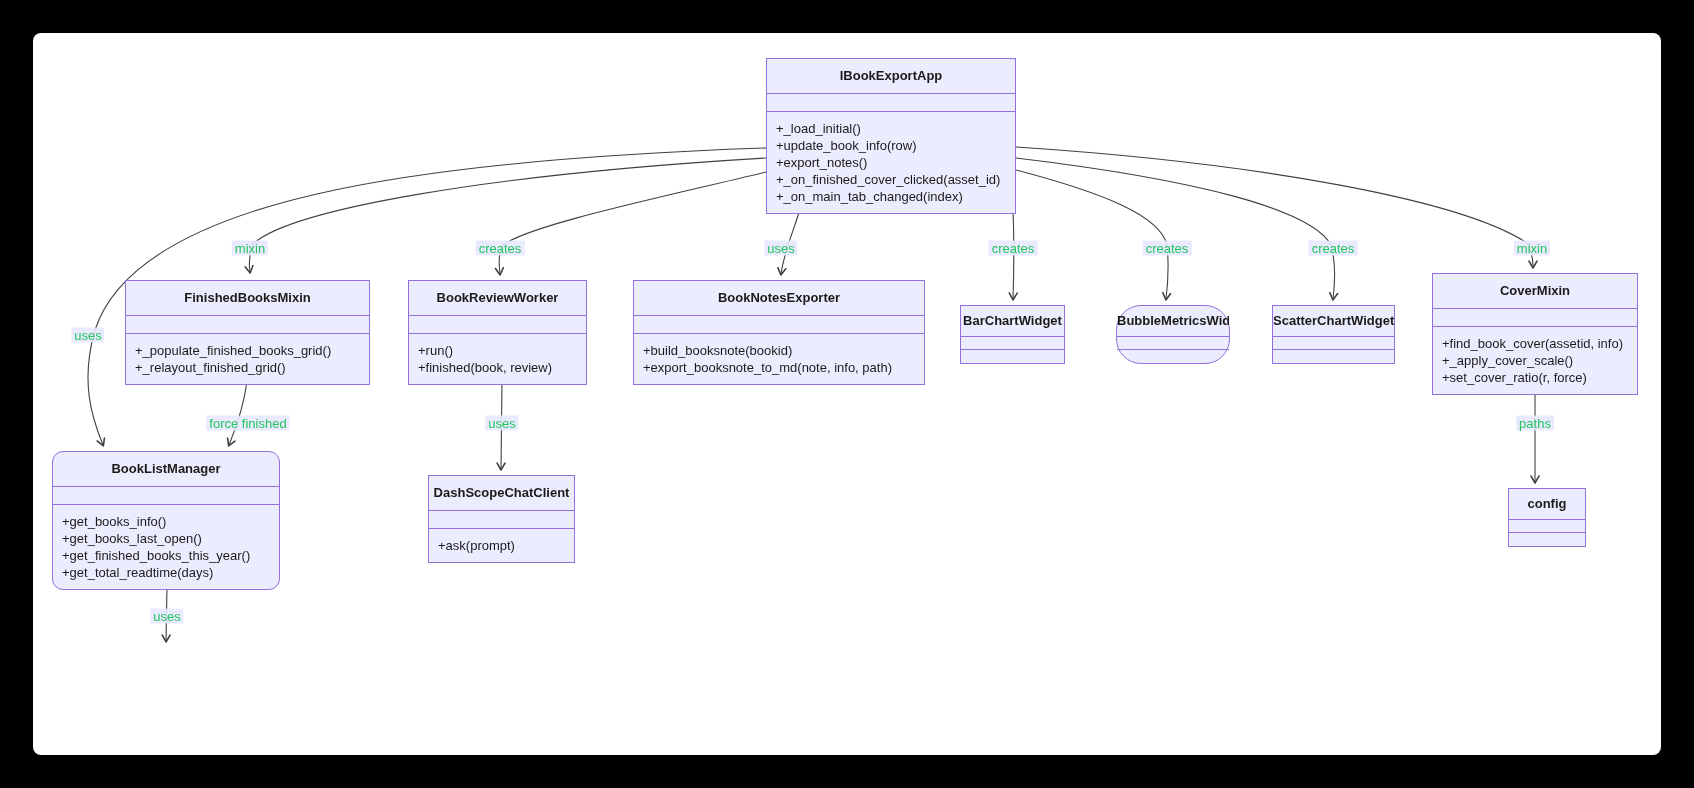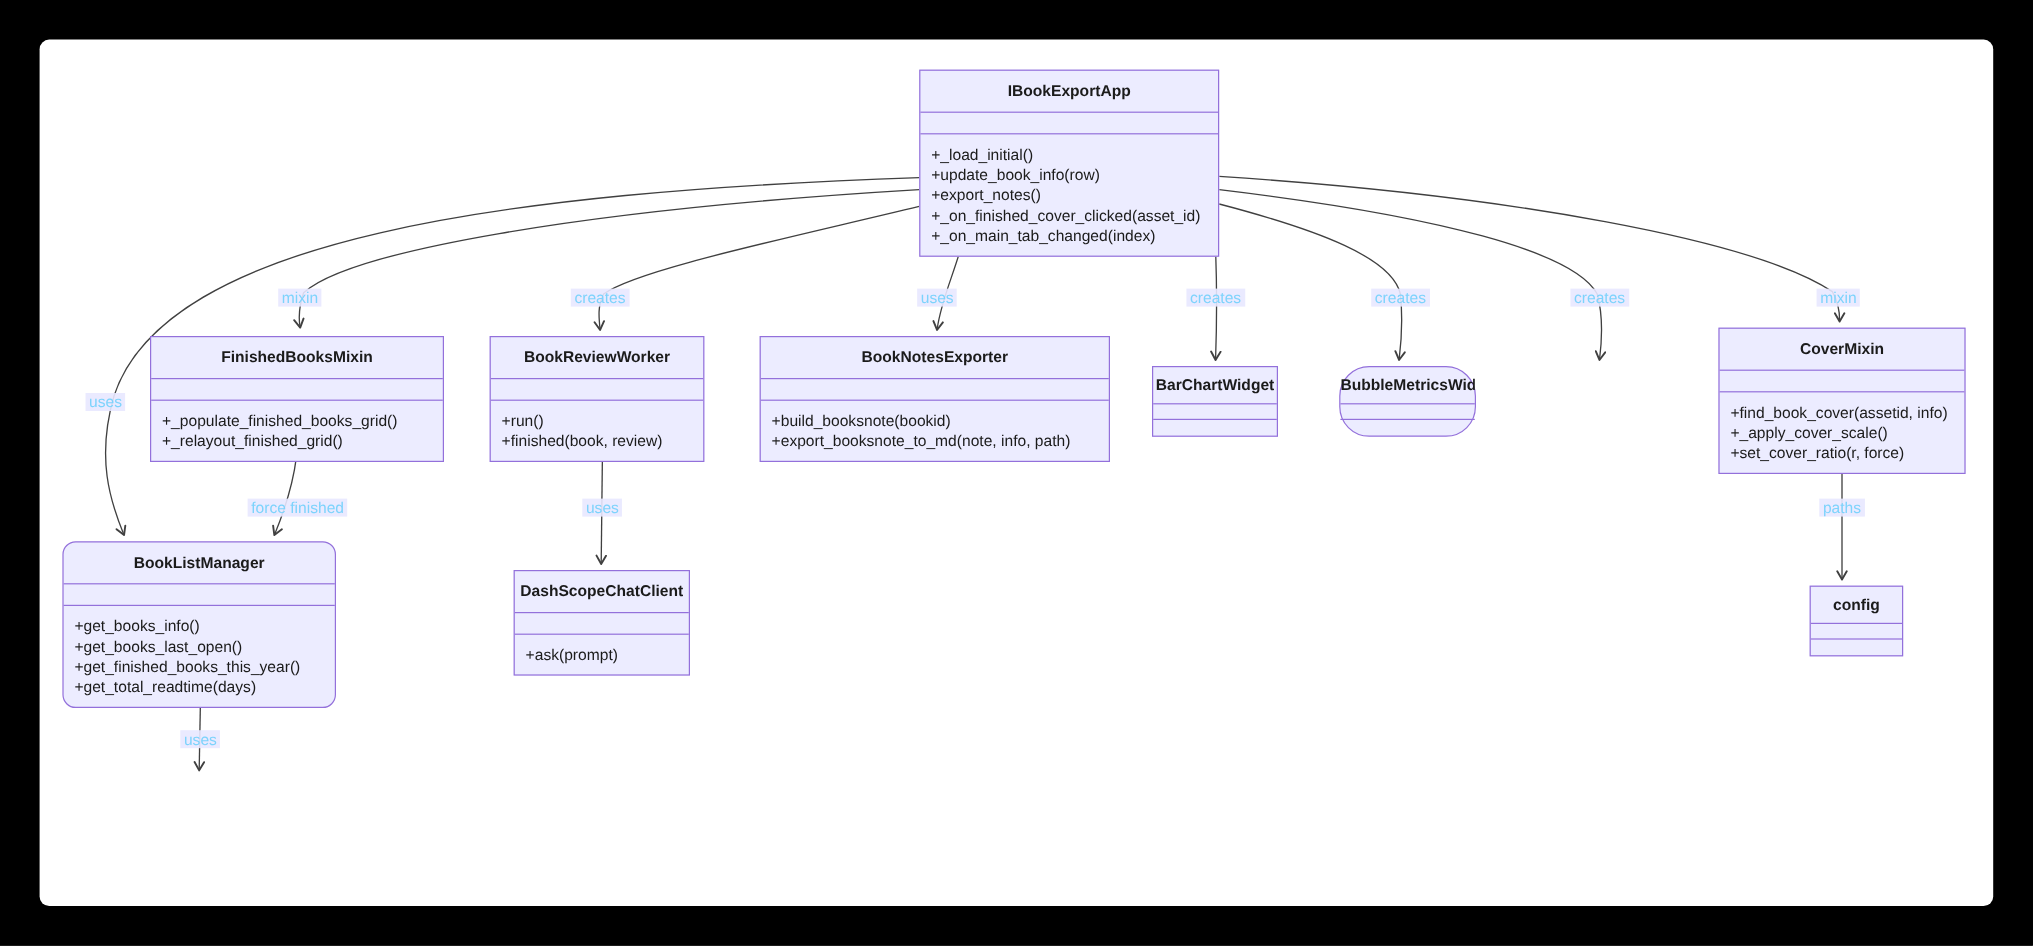--- a/index.html
+++ b/index.html
@@ -23,21 +23,21 @@
     border-bottom:1px solid #9370DB;white-space:nowrap;overflow:hidden;
   }
   .cls-attrs{height:17px;border-bottom:1px solid #9370DB;}
   .cls-methods{padding:8px 9px;}
   .cls-methods .m{line-height:17px;white-space:nowrap;}
   .cls.sm .cls-title{height:30px;line-height:30px;}
   .cls.sm .cls-attrs{height:12px;}
   .cls.sm .cls-methods{height:13px;padding:0;}
   .edge-label{
     position:absolute;transform:translate(-50%,-50%);
-    background:rgba(232,232,255,0.9);color:#7dd3fc;
+    background:rgba(232,232,255,0.9);color:#22c55e;
     font-size:13px;line-height:15px;padding:0 3px;white-space:nowrap;
   }
 </style>
 </head>
 <body>
 
 <div class="stage">
   <div class="canvas"></div>
 
   <svg class="edges" width="1694" height="788" viewBox="0 0 1694 788">
@@ -106,20 +106,25 @@
     <div class="cls-attrs"></div>
     <div class="cls-methods"></div>
   </div>
 
   <div class="cls sm" style="left:1116px;top:305px;width:114px;border-radius:25px;">
     <div class="cls-title">BubbleMetricsWidget</div>
     <div class="cls-attrs"></div>
     <div class="cls-methods"></div>
   </div>
 
+  <div class="cls sm" style="left:1272px;top:305px;width:123px;">
+    <div class="cls-title">ScatterChartWidget</div>
+    <div class="cls-attrs"></div>
+    <div class="cls-methods"></div>
+  </div>
 
   <div class="cls" style="left:1432px;top:273px;width:206px;">
     <div class="cls-title">CoverMixin</div>
     <div class="cls-attrs"></div>
     <div class="cls-methods">
       <div class="m">+find_book_cover(assetid, info)</div>
       <div class="m">+_apply_cover_scale()</div>
       <div class="m">+set_cover_ratio(r, force)</div>
     </div>
   </div>

